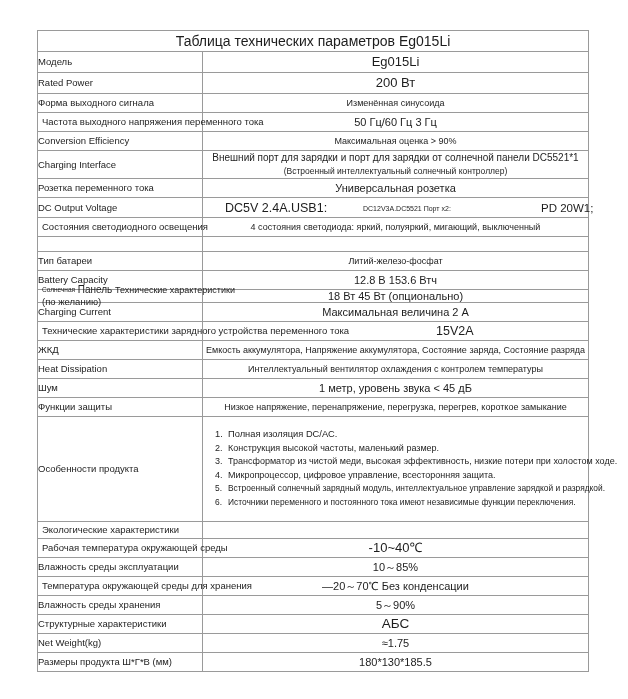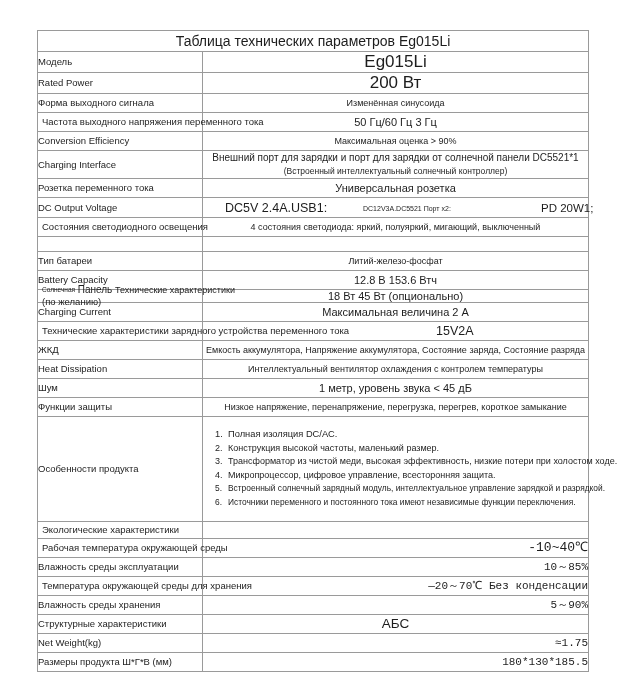--- a/index.html
+++ b/index.html
@@ -8,21 +8,21 @@
        color:#1d1d1d;-webkit-font-smoothing:antialiased;}
   #sheet{position:absolute;left:37px;top:30px;width:551px;}
   table.spec{border-collapse:collapse;width:551px;table-layout:fixed;}
   table.spec td{border:1px solid #9a9a9a;padding:0;vertical-align:middle;
                 background:#fff;overflow:visible;white-space:nowrap;}
   col.lab{width:165px;}
   col.val{width:386px;}
 
   .lbl{padding:2px 0 2px 4px;font-size:9.5px;line-height:12px;text-align:left;}
   .val{padding:2px 4px;font-size:9px;line-height:12px;text-align:center;}
-  .val.big{font-size:17px;}
+  .val.big{font-size:13px;}
   .val.mid{font-size:11px;}
 
   .title{font-size:14px;text-align:center;padding:4px 0;line-height:13px;}
   .rowh22{height:21px;}
   .rowh20{height:19px;}
   .rowh18{height:17px;}
   .spacer{height:15px;}
   .spacer td{border-left:1px solid #9a9a9a;border-right:1px solid #9a9a9a;
              border-top:1px solid #9a9a9a;border-bottom:1px solid #9a9a9a;}
 
@@ -49,21 +49,21 @@
   .acrow{position:relative;}
   .ac-val{position:absolute;left:233px;top:50%;transform:translateY(-50%);font-size:12.5px;}
 
   ul.feat{list-style:none;margin:8px;padding:3px 0 3px 2px;}
   ul.feat li{font-size:9px;line-height:13.6px;text-align:left;white-space:nowrap;
              padding-left:2px;}
   ul.feat li .n{display:inline-block;width:13px;}
   ul.feat li.f1{font-size:9.3px;}
   ul.feat li.f5,ul.feat li.f6{font-size:8.4px;}
 
-  .serif{font-family:Liberation Mono, monospace;text-align:right;}
+  .serif{font-family:Liberation Sans, sans-serif;}
   .val.t1{font-size:13px;}
   .val.t2{font-size:11px;}
   .val.t3{font-size:11px;}
   .val.abc{font-size:13.5px;font-family:"Liberation Sans",sans-serif;}
   .empty{}
 </style>
 </head>
 <body>
 
 <div id="sheet">

